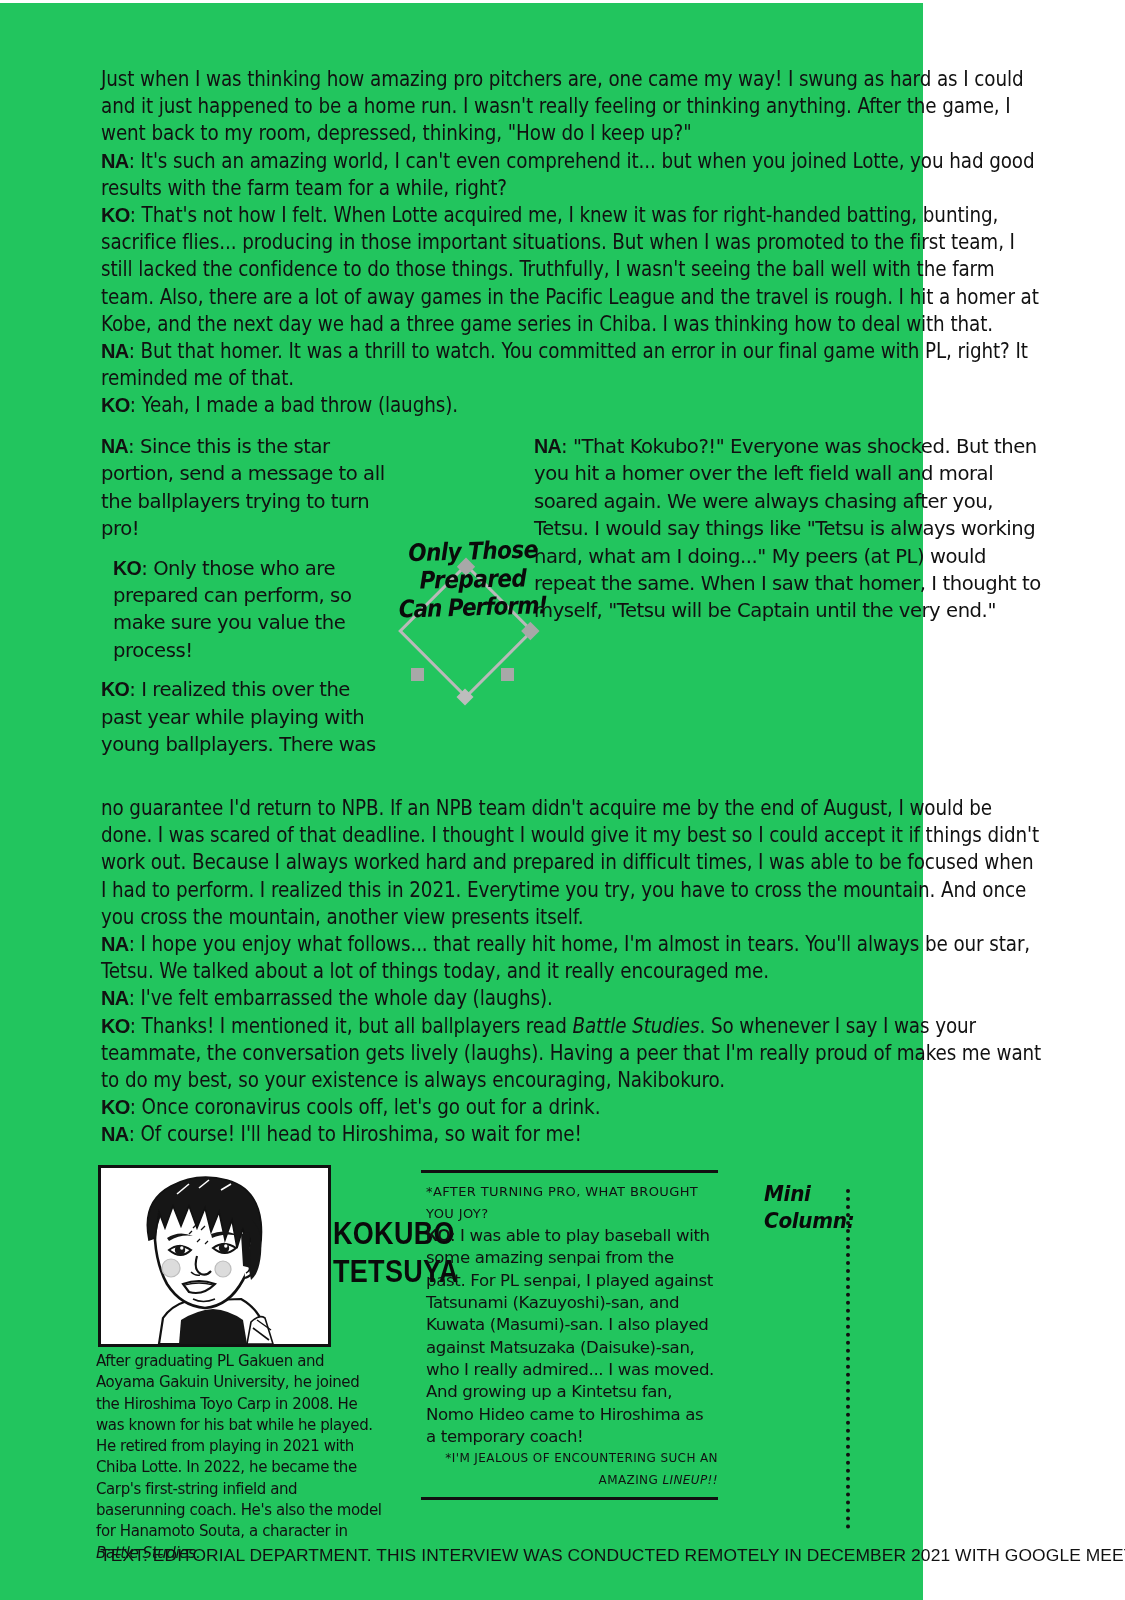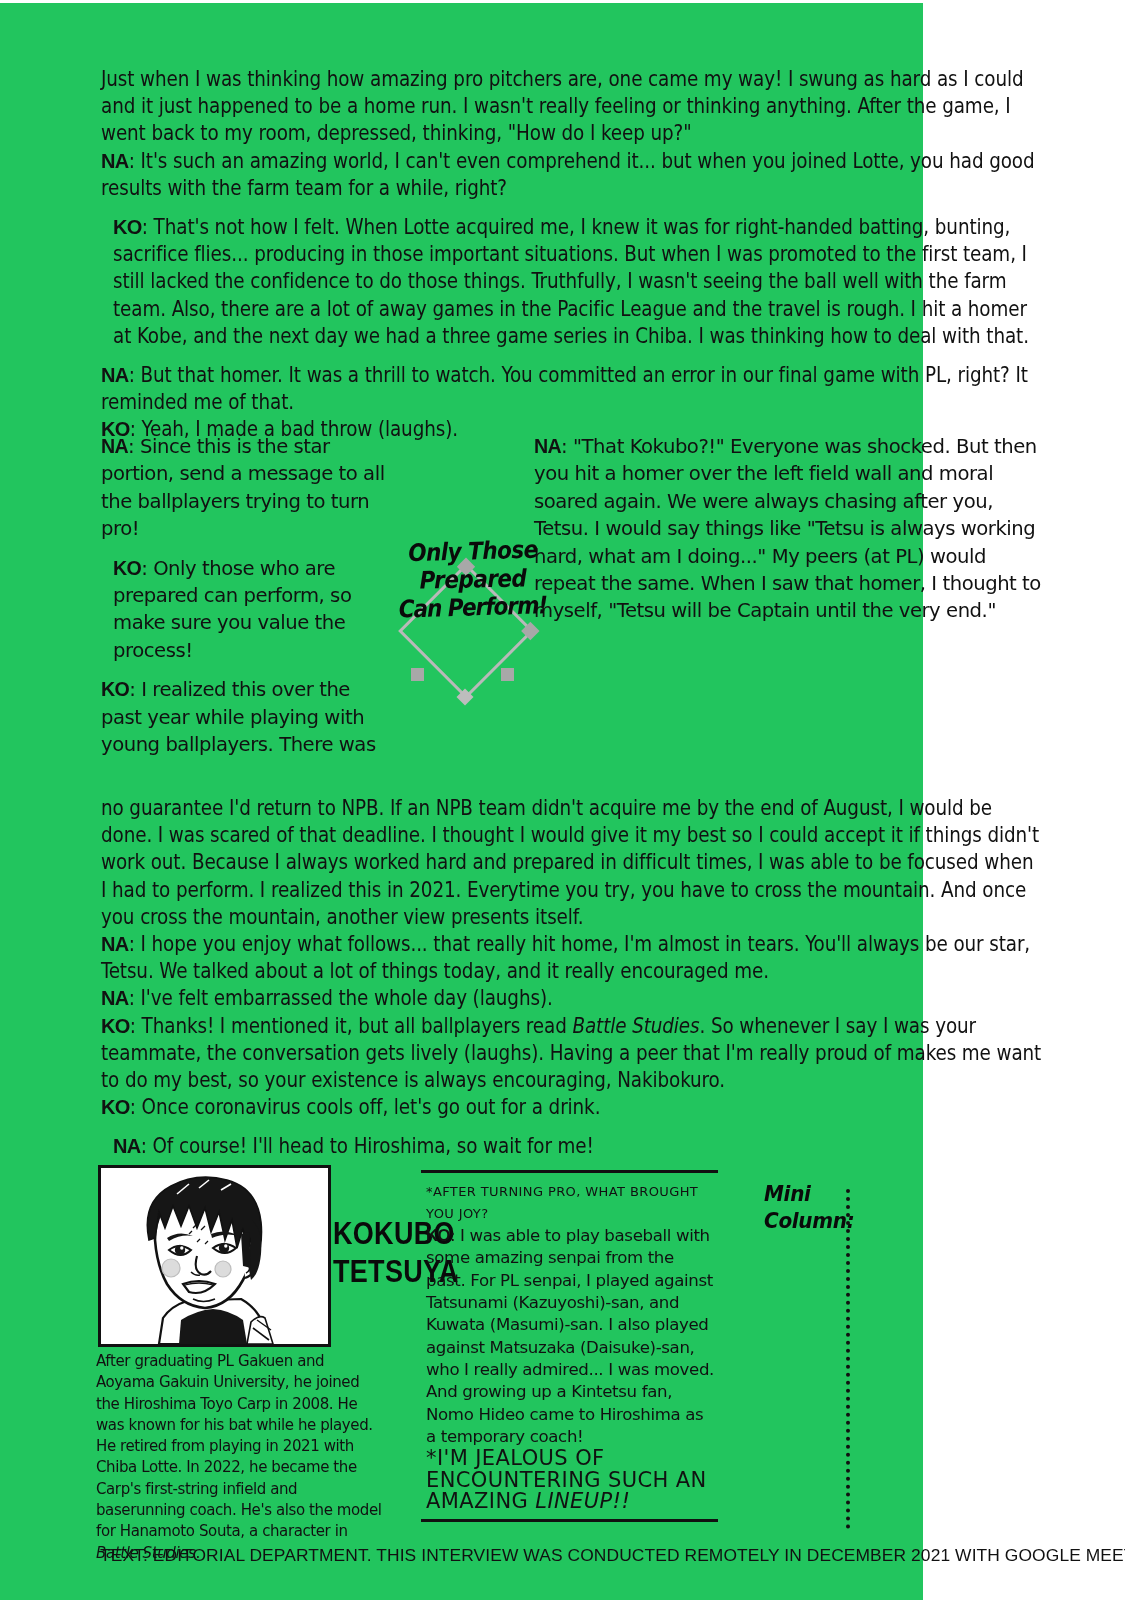--- a/index.html
+++ b/index.html
@@ -200,24 +200,25 @@
     color: #111;
     margin-top: 1px;
   }
   #mini-col .body .spk {
     font-family: "Liberation Sans Narrow", "Liberation Sans", sans-serif;
     font-weight: bold;
     letter-spacing: -0.5px;
   }
   #mini-col .q-end {
     font-family: "DejaVu Sans", sans-serif;
-    font-size: 21px;
+    font-size: 12px;
     line-height: 21.6px;
     letter-spacing: 0.4px;
     color: #111;
+    text-align: right;
   }
   #mini-col .q-end em { font-style: italic; }
 
   #mini-label {
     position: absolute;
     left: 764px; top: 1177px;
     width: 110px;
     font-family: "DejaVu Sans", sans-serif;
     font-weight: bold;
     font-style: italic;
@@ -255,21 +256,21 @@
 
 <div id="page">
 
   <div id="top-block" class="copy">
     <p style="margin:0">
       <span>Just when I was thinking how amazing pro pitchers are, one came my way! I swung as hard as I could and it just happened to be a home run. I wasn't really feeling or thinking anything. After the game, I went back to my room, depressed, thinking, "How do I keep up?"</span>
     </p>
     <p style="margin:0">
       <span class="spk">NA</span><span>: It's such an amazing world, I can't even comprehend it... but when you joined Lotte, you had good results with the farm team for a while, right?</span>
     </p>
-    <p style="margin:12px">
+    <p style="margin:0">
       <span class="spk">KO</span><span>: That's not how I felt. When Lotte acquired me, I knew it was for right-handed batting, bunting, sacrifice flies... producing in those important situations. But when I was promoted to the first team, I still lacked the confidence to do those things. Truthfully, I wasn't seeing the ball well with the farm team. Also, there are a lot of away games in the Pacific League and the travel is rough. I hit a homer at Kobe, and the next day we had a three game series in Chiba. I was thinking how to deal with that.</span>
     </p>
     <p style="margin:0">
       <span class="spk">NA</span><span>: But that homer. It was a thrill to watch. You committed an error in our final game with PL, right? It reminded me of that.</span>
     </p>
     <p style="margin:0">
       <span class="spk">KO</span><span>: Yeah, I made a bad throw (laughs).</span>
     </p>
   </div>
 
@@ -312,21 +313,21 @@
     </p>
     <p style="margin:0">
       <span class="spk">NA</span><span>: I've felt embarrassed the whole day (laughs).</span>
     </p>
     <p style="margin:0">
       <span class="spk">KO</span><span>: Thanks! I mentioned it, but all ballplayers read </span><em>Battle Studies</em><span>. So whenever I say I was your teammate, the conversation gets lively (laughs). Having a peer that I'm really proud of makes me want to do my best, so your existence is always encouraging, Nakibokuro.</span>
     </p>
     <p style="margin:0">
       <span class="spk">KO</span><span>: Once coronavirus cools off, let's go out for a drink.</span>
     </p>
-    <p style="margin:12px">
+    <p style="margin:0">
       <span class="spk">NA</span><span>: Of course! I'll head to Hiroshima, so wait for me!</span>
     </p>
   </div>
 
   <div id="portrait-frame">
     <svg viewBox="0 0 227 176" xmlns="http://www.w3.org/2000/svg">
       <rect x="0" y="0" width="227" height="176" fill="#ffffff"></rect>
 
       <path d="M58 176 L62 150 Q70 138 86 133 L140 131 Q156 140 162 156 L166 176 Z" fill="#ffffff" stroke="#111" stroke-width="2.2"></path>
 

